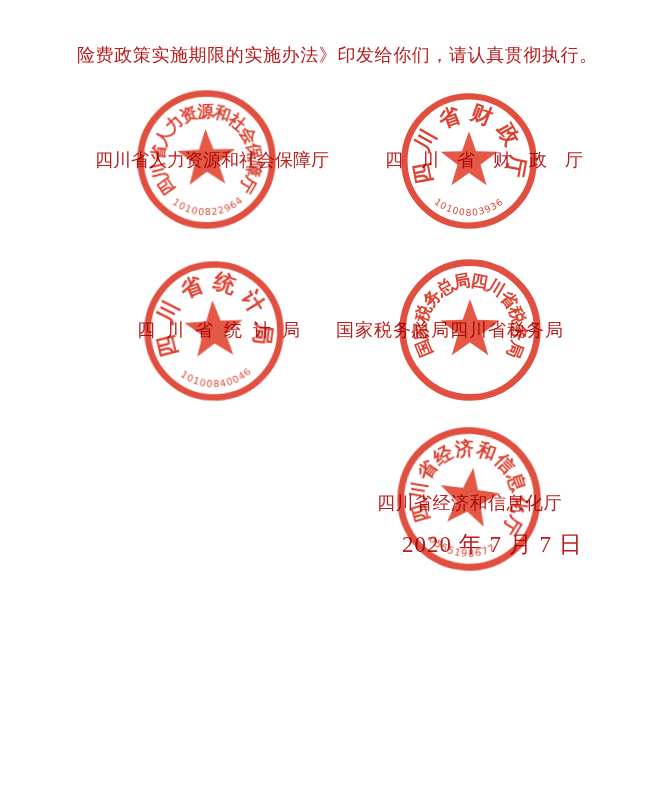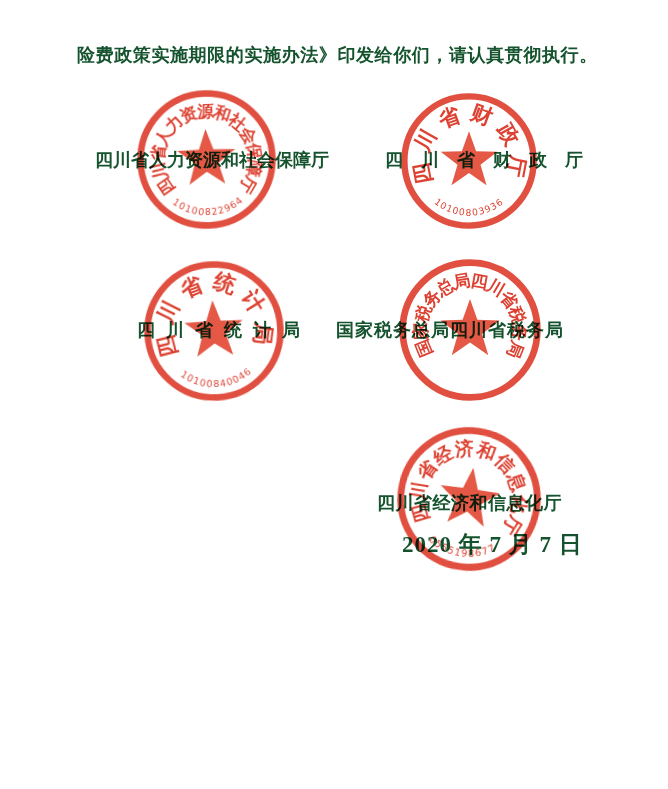--- a/index.html
+++ b/index.html
@@ -4,21 +4,21 @@
 <style>
   html,body{margin:0;padding:0;background:#fff;}
   .page{
     position:relative;
     width:668px;height:789px;
     background:#ffffff;
     overflow:hidden;
     font-family:"Liberation Serif","DejaVu Serif",serif;
     color:#262626;
   }
-  .txt{position:absolute;white-space:nowrap;font-size:18px;line-height:1.2;color:#14532d;font-weight:bold;}
+  .txt{position:absolute;white-space:nowrap;font-size:18px;line-height:1.2;color:#b91c1c;}
   .closing{left:77px;top:45px;letter-spacing:0.6px;}
   .lbl-renshe{left:95px;top:150px;}
   .lbl-caizheng{left:385px;top:150px;letter-spacing:18px;}
   .lbl-tongji{left:137px;top:320px;letter-spacing:11px;}
   .lbl-shuiwu{left:336px;top:320px;letter-spacing:1px;}
   .lbl-jingxin{left:377px;top:493px;letter-spacing:0.5px;}
   .date-line{left:402px;top:531px;font-size:23px;letter-spacing:1px;text-align:right;}
   .seal{
     position:absolute;
     mix-blend-mode:multiply;

